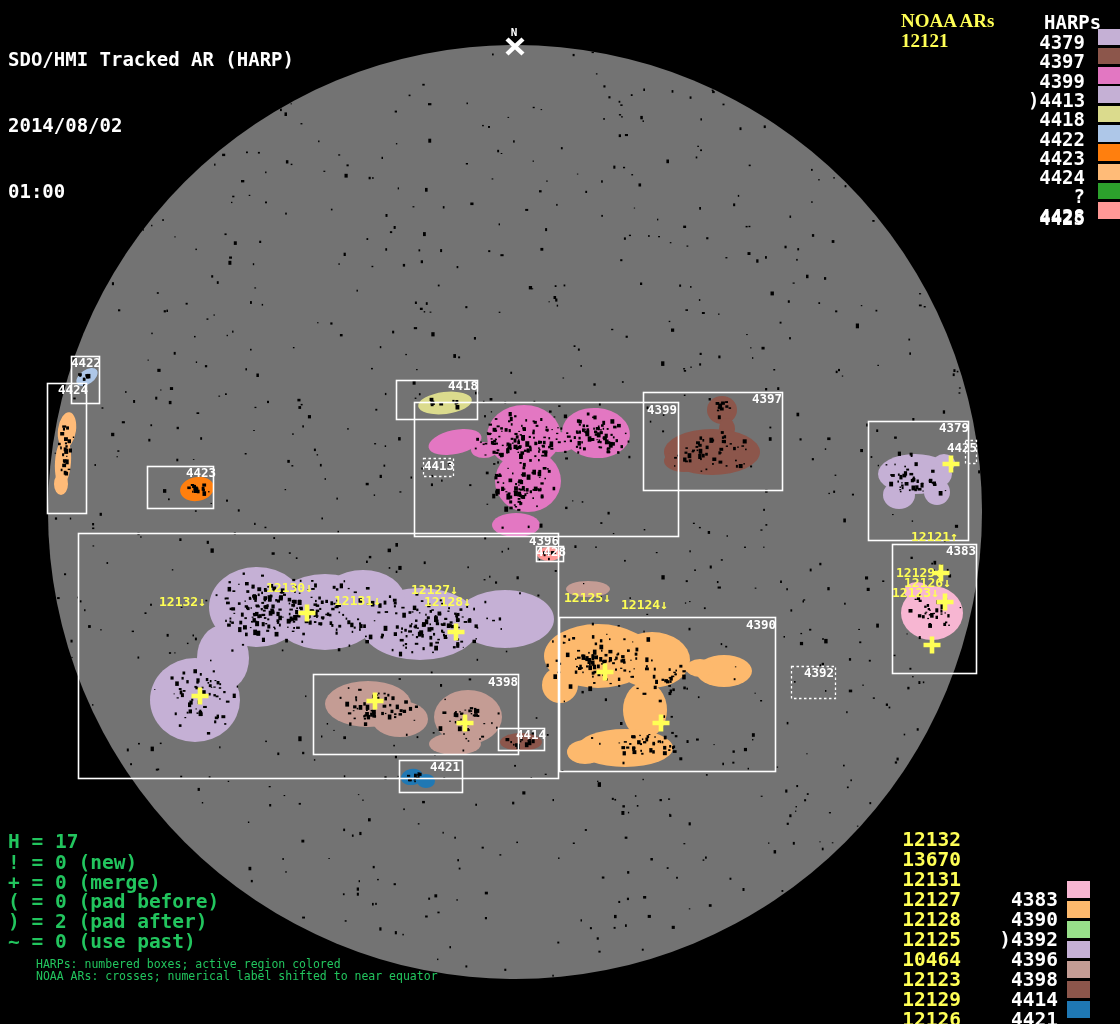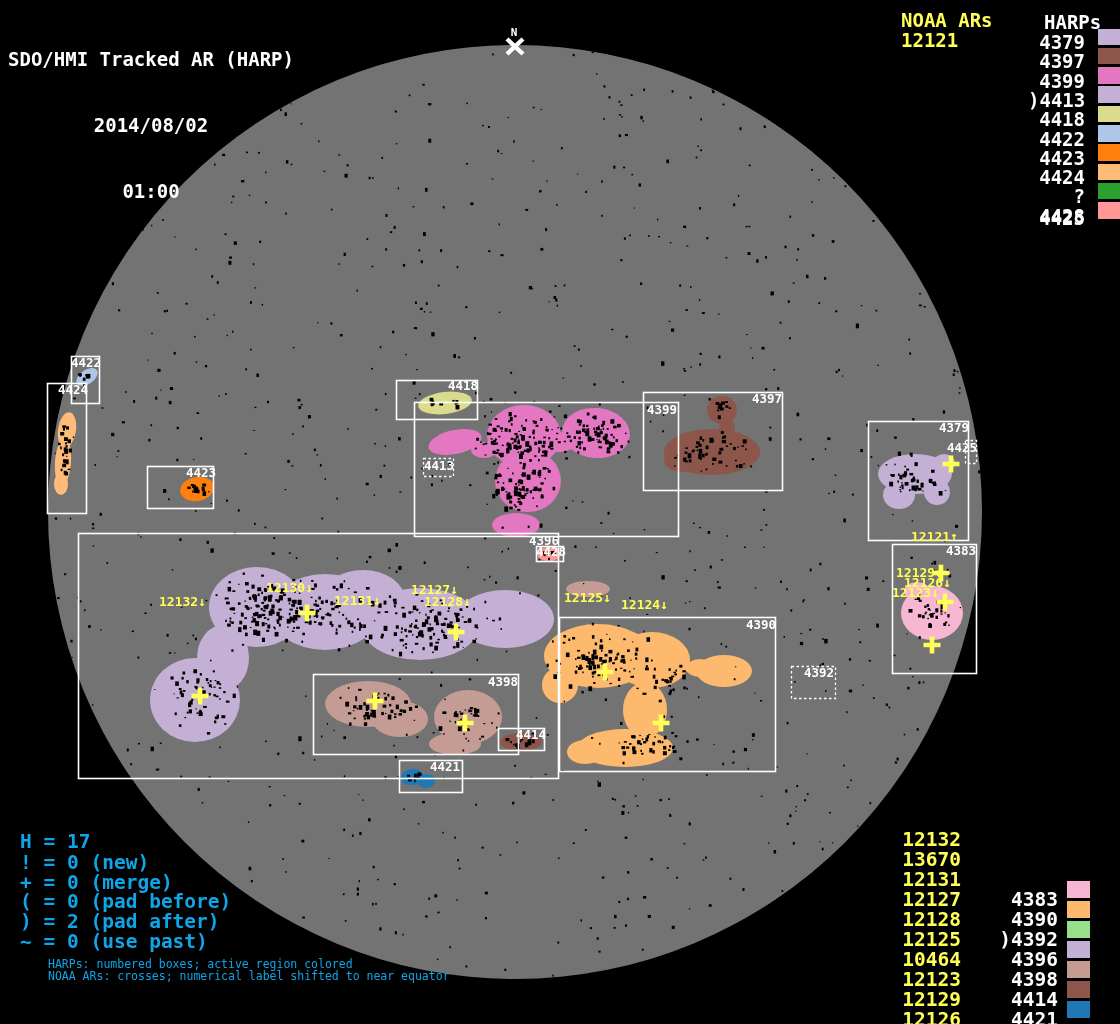--- a/index.html
+++ b/index.html
@@ -1,25 +1,25 @@
 <!DOCTYPE html>
 <html><head>
 <meta charset="utf-8">
 <style>
   html,body{margin:0;padding:0;background:#000;}
   body{width:1120px;height:1024px;overflow:hidden;}
   #app{position:relative;width:1120px;height:1024px;font-family:"DejaVu Sans Mono",monospace;color:#fff;}
   .abs{position:absolute;}
-  #title-block{left:8px;top:4px;font-size:19px;font-weight:bold;line-height:22px;white-space:pre;text-align:center;}
-  #tr-noaa{left:901px;top:11px;font-size:19px;font-weight:bold;line-height:19.5px;color:#ffff55;}
+  #title-block{left:8px;top:4px;font-size:19px;font-weight:bold;line-height:22px;white-space:pre;}
+  #tr-noaa{left:901px;top:11px;font-size:19px;font-weight:bold;line-height:19.5px;color:#ffff55;font-family:Liberation Serif, serif;}
   #tr-harps{left:1028px;top:11px;width:92px;height:215px;font-size:19px;font-weight:bold;}
   #tr-harps .hdr{position:absolute;left:0;top:0;margin-left:16px;}
   .tr-label{position:absolute;left:0;width:57px;text-align:right;}
   .tr-swatch{position:absolute;left:70px;width:22px;height:16.5px;}
-  #bl-legend{left:20px;top:830px;font-size:19.5px;font-weight:bold;color:#0ea5e9;}
+  #bl-legend{left:8px;top:830px;font-size:19.5px;font-weight:bold;color:#22c55e;}
   #bl-flags{line-height:19.7px;white-space:pre;}
   #bl-footnotes{margin-top:6px;font-size:11.5px;font-weight:normal;line-height:12.4px;white-space:pre;margin-left:28px;}
   #br-legend{left:875px;top:828px;width:215px;height:196px;font-size:19.5px;font-weight:bold;}
   #br-noaa-col{position:absolute;left:0;top:2px;width:86px;text-align:right;line-height:20px;color:#ffff55;}
   #br-harp-col{position:absolute;left:95px;top:62px;width:88px;text-align:right;line-height:20px;color:#fff;}
   .br-swatch{position:absolute;left:192px;width:23px;height:17px;}
   #scene{position:absolute;left:0;top:0;}
   .box-label{font:bold 12.5px "DejaVu Sans Mono",monospace;fill:#ffffff;}
   .noaa-label{font:bold 13px "DejaVu Sans Mono",monospace;fill:#ffff55;}
   .n-label{font:bold 11px "DejaVu Sans Mono",monospace;fill:#ffffff;text-anchor:middle;}

